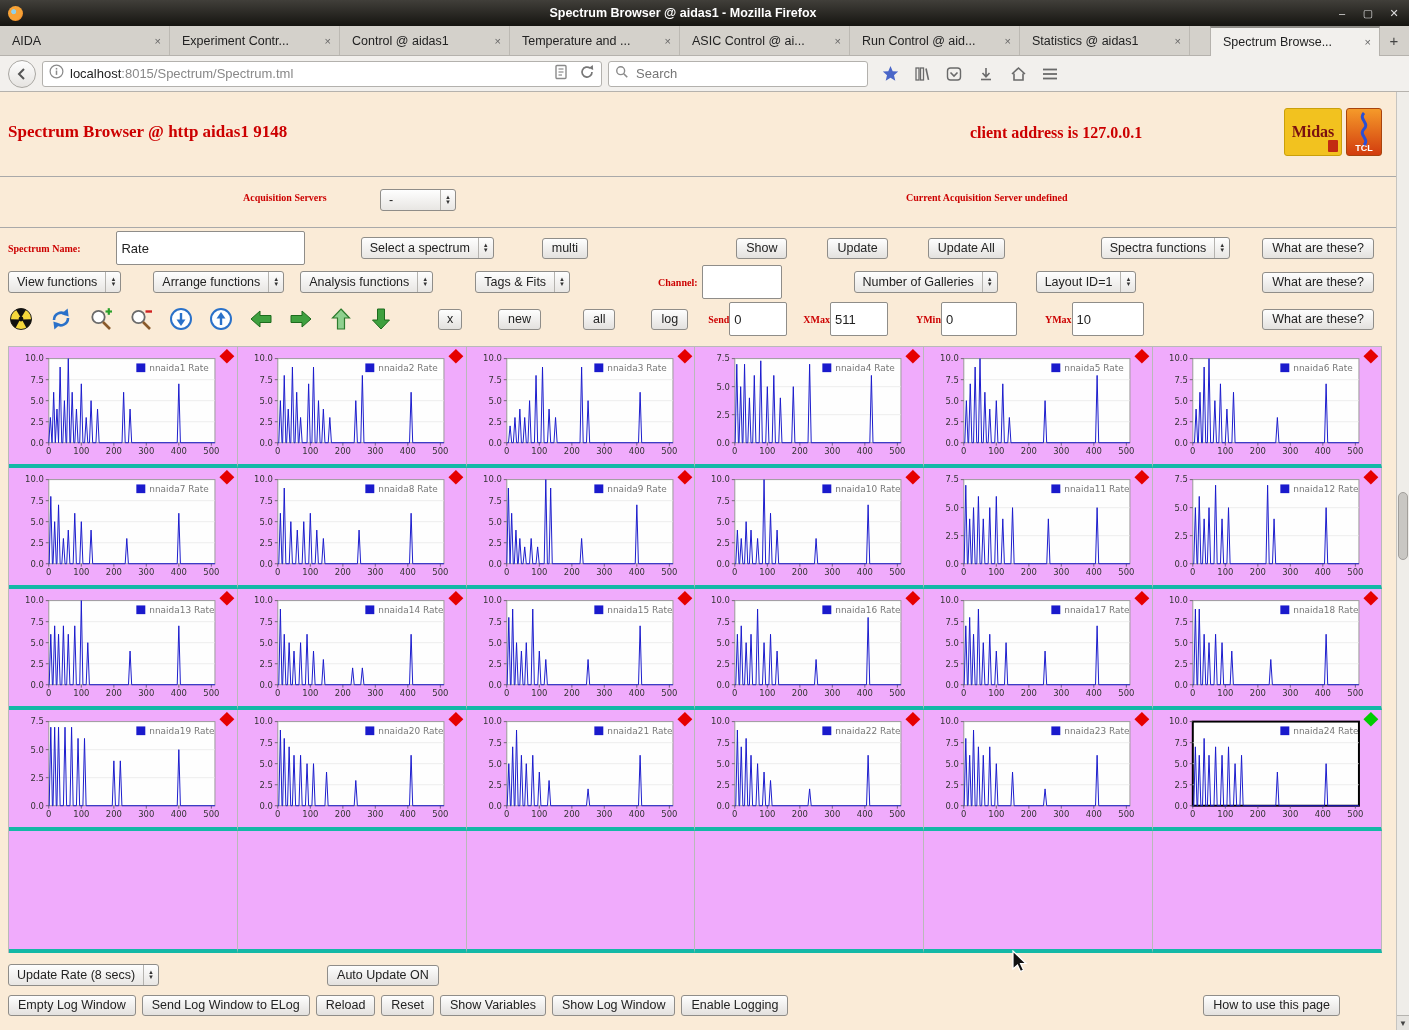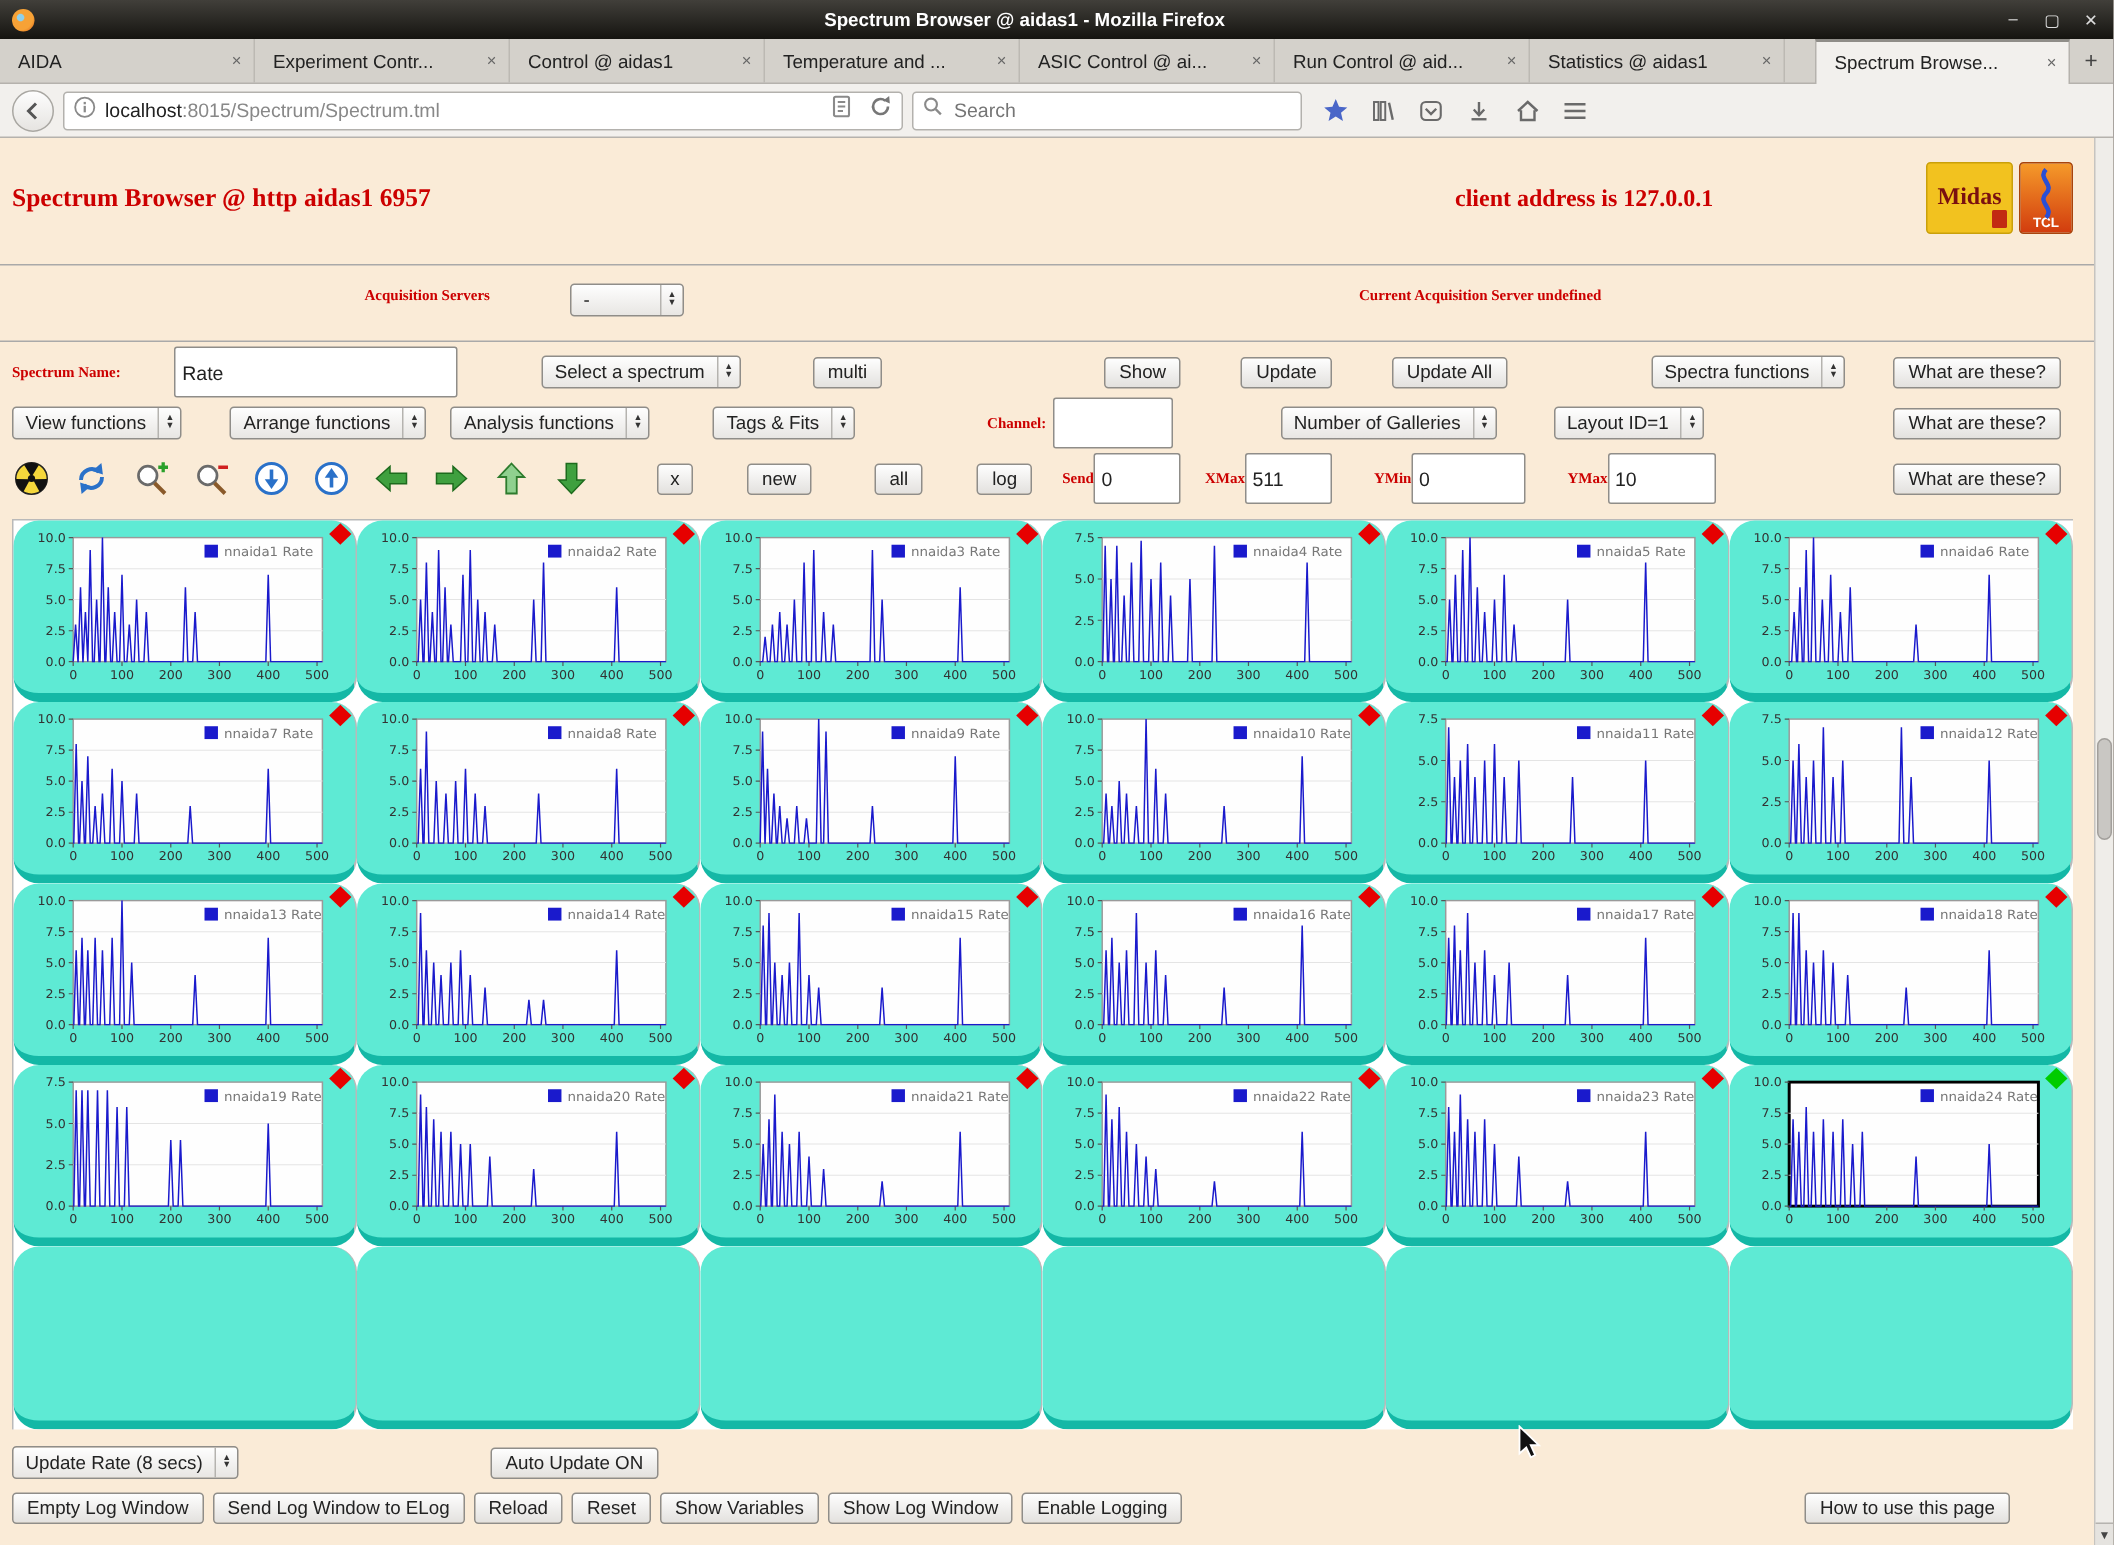--- a/index.html
+++ b/index.html
@@ -81,21 +81,21 @@
   .combo .arr{display:flex;flex-direction:column;justify-content:center;align-items:center;
     border-left:1px solid #b5b3af;height:100%;padding:0 4px;font-size:6px;line-height:5px;color:#333;}
   .tfield{height:21px;background:#fff;border:1px solid #8f8d89;border-radius:2px;font-size:13px;
     padding:16px 4px;color:#222;font-family:"Liberation Sans",sans-serif;}
   .tool-icon{width:26px;height:26px;display:flex;align-items:center;justify-content:center;}
   .tool-icon svg{display:block;}
 
   
   .plot-grid{margin:10px 14px 0 8px;background:#fff;border-left:1px solid #b9b9b9;border-top:1px solid #b9b9b9;
     display:grid;grid-template-columns:repeat(6,1fr);}
-  .cell{border-right:1px solid #b9b9b9;border-bottom:6px solid #14b8a6;background:#5eead4;height:121px;border-radius:17px;}
+  .cell{border-right:1px solid #b9b9b9;border-bottom:4px solid #14b8a6;background:#f0abfc;height:121px;}
   .cell svg{display:block;width:100%;height:100%;}
   .cell.empty{height:122px;}
   .plot-grid svg text{font-family:"DejaVu Sans",sans-serif;}
 
   
   .frow1{display:flex;align-items:center;padding:0 8px;margin-top:10px;height:24px;}
   .frow2{display:flex;align-items:center;padding:0 8px;margin-top:5px;height:26px;gap:5px;}
   .auto-update{margin-left:168px;}
   .help-btn{margin-left:auto;margin-right:48px;}
 
@@ -233,21 +233,21 @@
             <line x1="1" y1="7" x2="15" y2="7" stroke="#6a6a6a" stroke-width="1.8"></line>
             <line x1="1" y1="11.5" x2="15" y2="11.5" stroke="#6a6a6a" stroke-width="1.8"></line>
           </svg>
         </span>
       </span>
   </div>
 
   <div class="content">
 
     <div class="page-header">
-      <div class="page-title">Spectrum Browser @ http aidas1 6957</div>
+      <div class="page-title">Spectrum Browser @ http aidas1 9148</div>
       <div class="client-addr">client address is 127.0.0.1</div>
       <div class="logos">
         <div class="logo-midas">
             <span>Midas</span>
             <i></i>
           </div>
         <div class="logo-tcl">
           <svg width="18" height="34" viewBox="0 0 18 34">
               <path d="M9 1 C3 7 15 11 9 17 C3 23 15 27 9 33" fill="none" stroke="#2a4fd4" stroke-width="3"></path>
             </svg>

